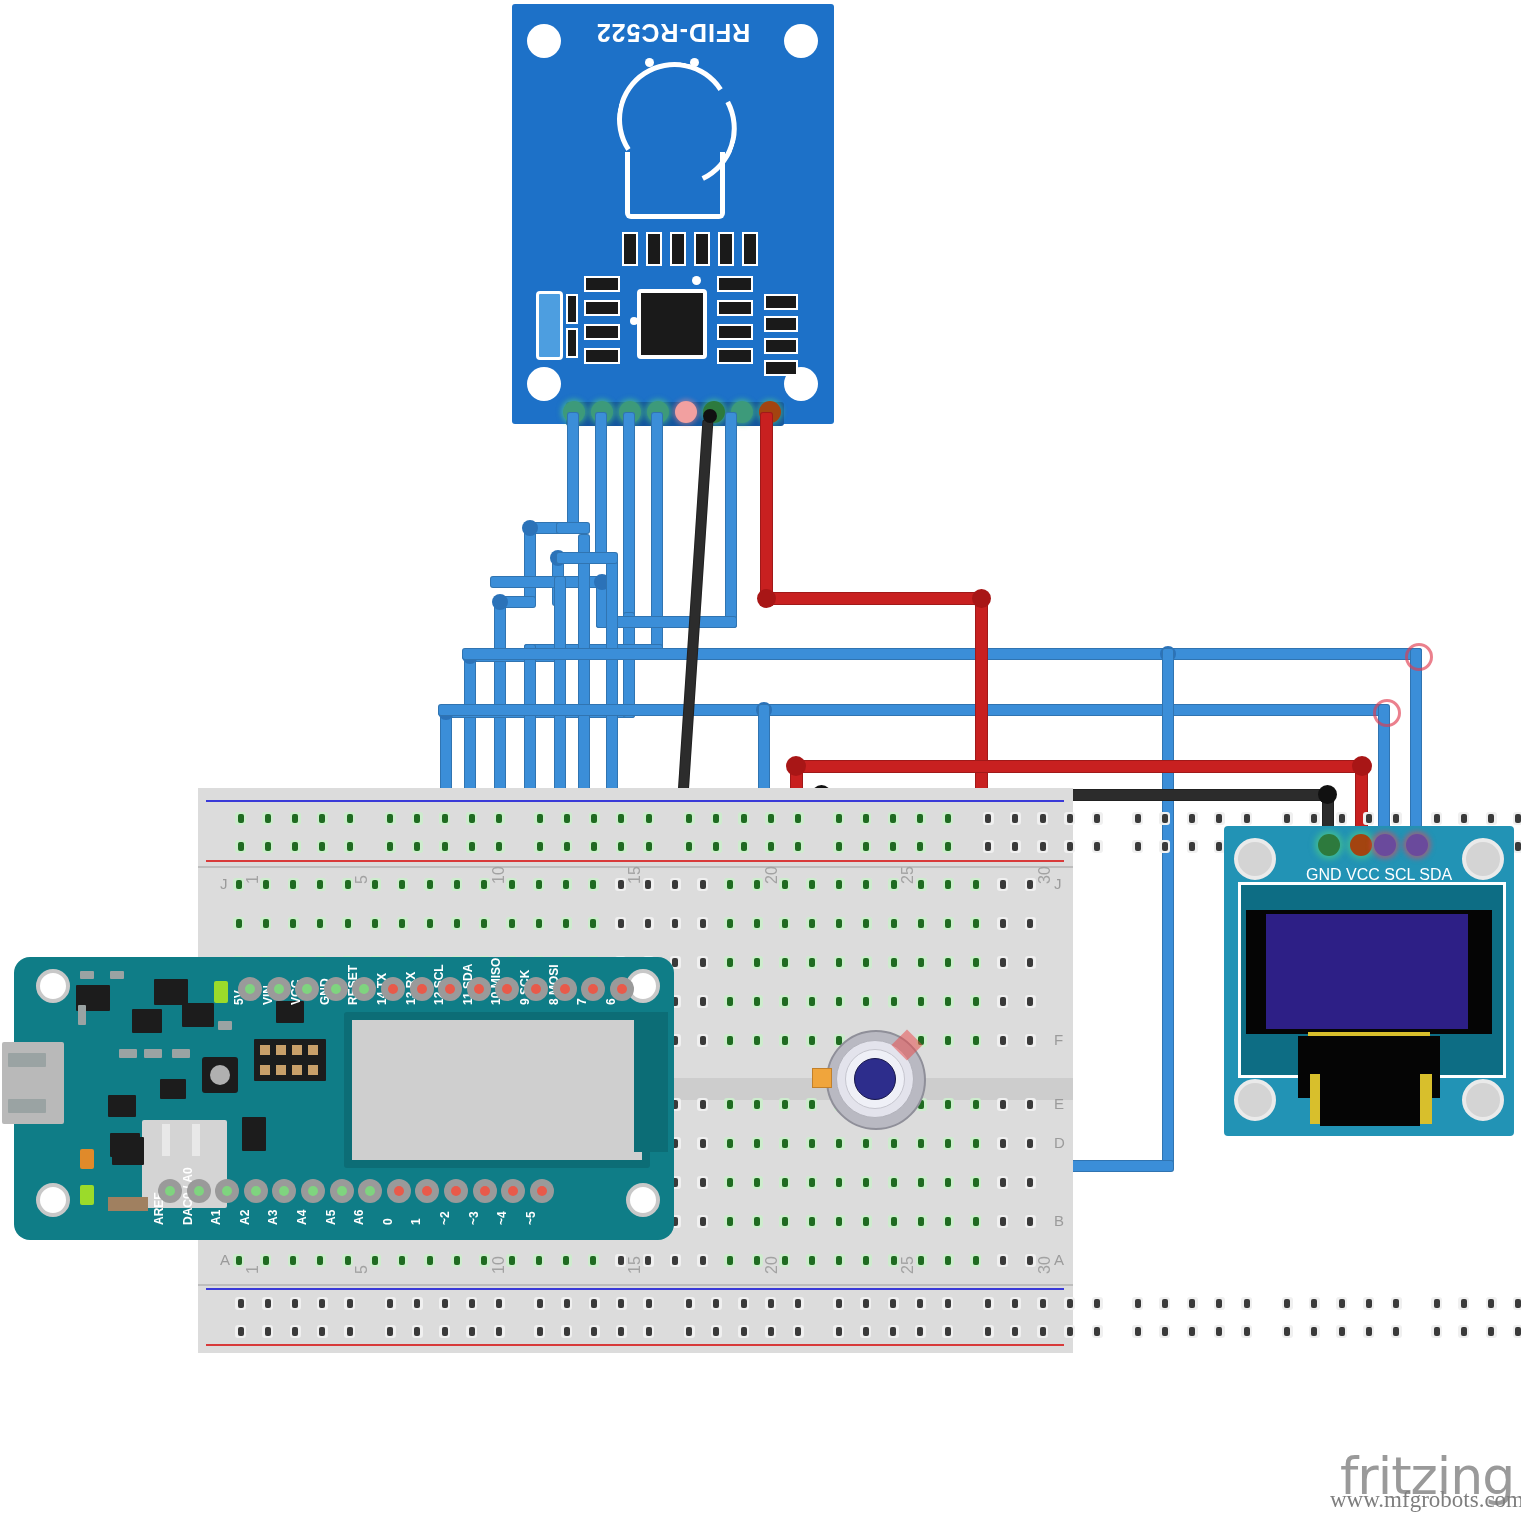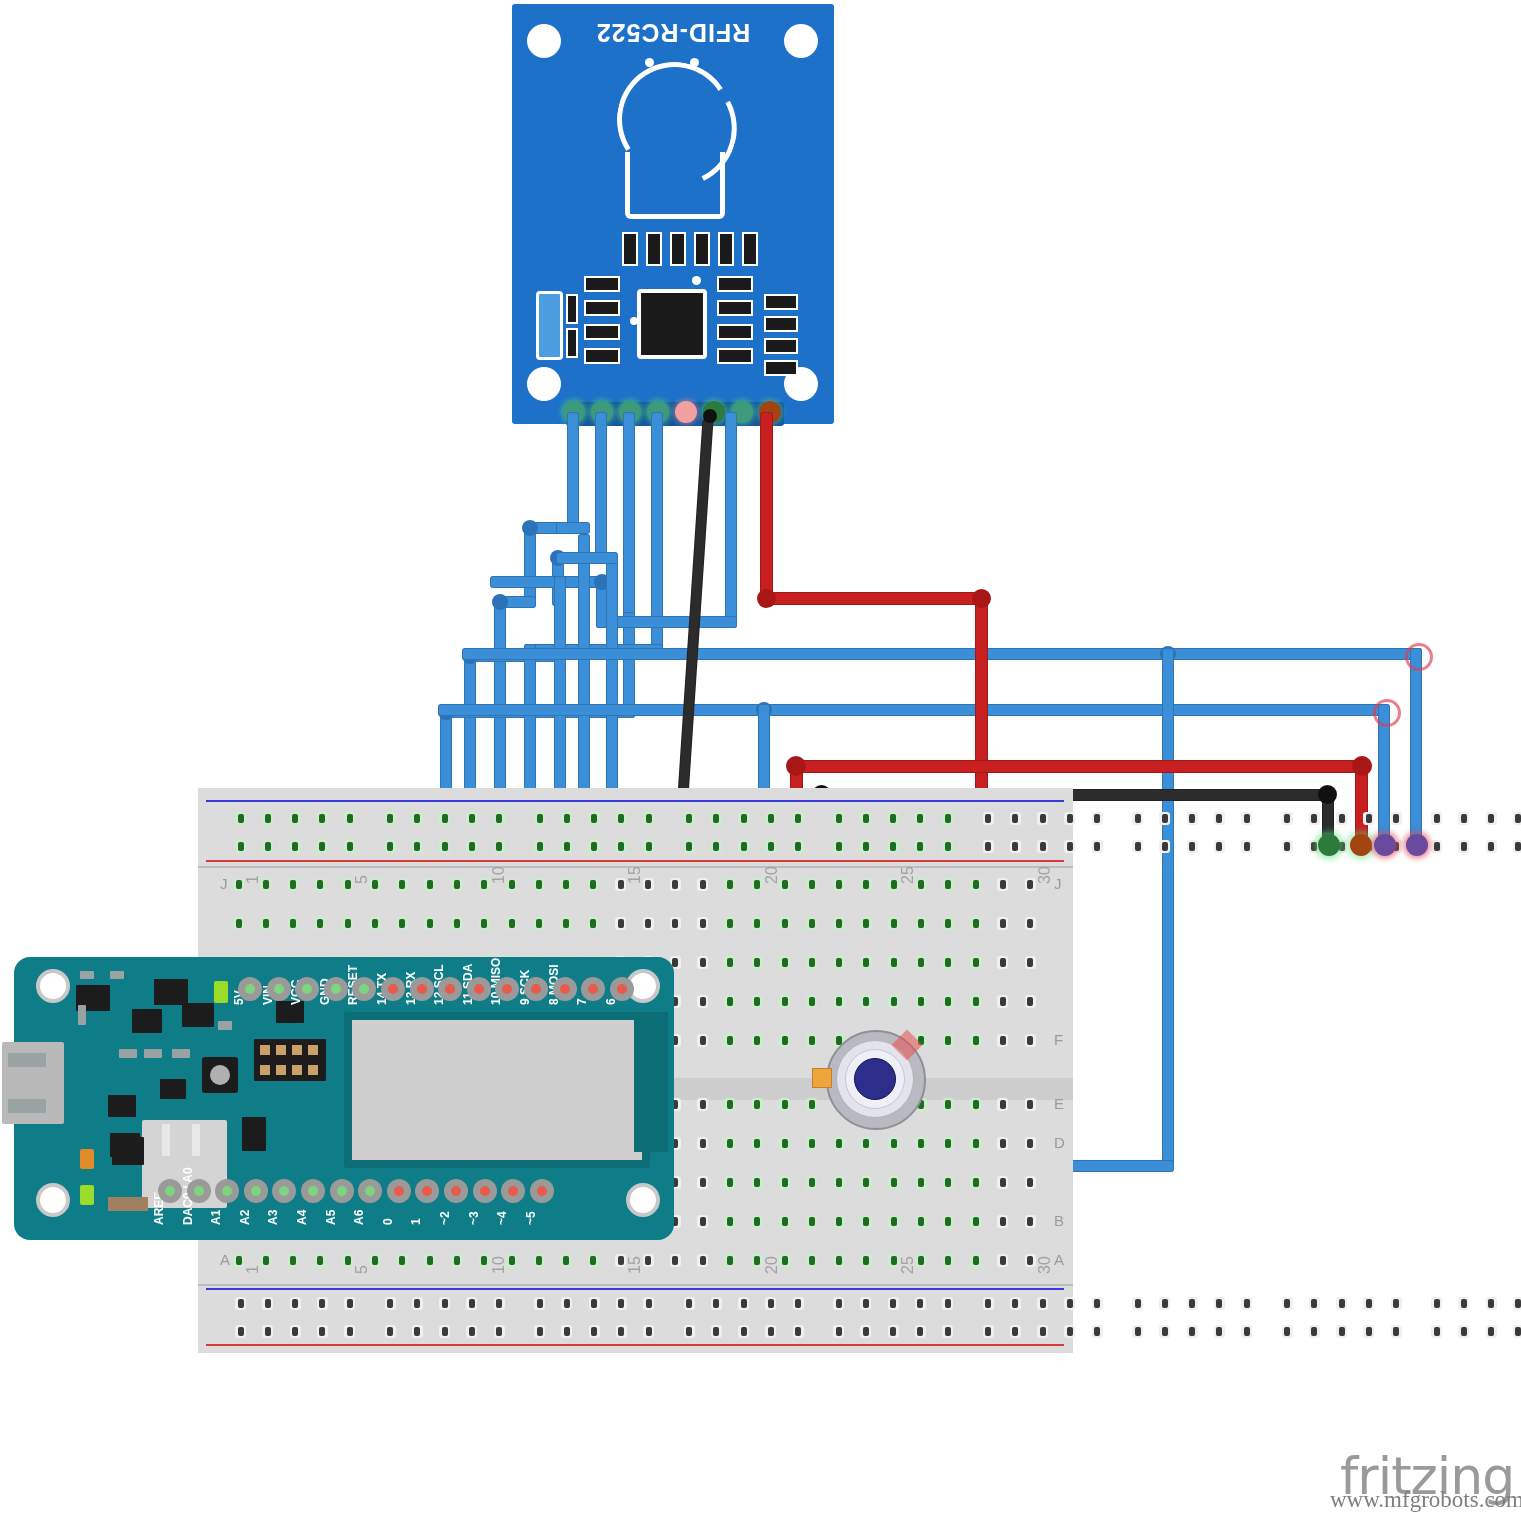--- a/index.html
+++ b/index.html
@@ -1862,20 +1862,35 @@
 
   <div id="pot">
     <div class="abs" style="left:0;top:0;width:96px;height:96px;border-radius:50%;background:#b9b9c2;border:2px solid #8f8f99;"></div>
     <div class="abs" style="left:10px;top:10px;width:76px;height:76px;border-radius:50%;background:#e3e3ec;border:1px solid #b4b4bd;"></div>
     <div class="abs" style="left:19px;top:19px;width:58px;height:58px;border-radius:50%;background:#eff0f7;border:1px solid #c6c6cf;"></div>
     <div class="abs" style="left:28px;top:28px;width:40px;height:40px;border-radius:50%;background:#2d2d8c;border:1px solid #16164a;"></div>
     <div class="abs" style="left:-14px;top:38px;width:18px;height:18px;background:#f0a53c;border:1px solid #c2802a;"></div>
     <div class="abs" style="left:70px;top:4px;width:22px;height:22px;background:rgba(232,80,80,.55);transform:rotate(45deg);"></div>
   </div>
 
+  <div class="abs" id="oled">
+    <div class="mh" style="left:10px;top:12px;"></div>
+    <div class="mh" style="left:238px;top:12px;"></div>
+    <div class="mh" style="left:10px;top:253px;"></div>
+    <div class="mh" style="left:238px;top:253px;"></div>
+    <div class="lbl" style="left:82px;top:40px;">GND VCC SCL SDA</div>
+    <div class="bezel" style="left:14px;top:56px;width:262px;height:190px;"></div>
+    <div class="black" style="left:22px;top:84px;width:246px;height:124px;"></div>
+    <div class="screen" style="left:42px;top:88px;width:202px;height:115px;"></div>
+    <div class="yellow" style="left:84px;top:206px;width:122px;height:14px;"></div>
+    <div class="black" style="left:74px;top:210px;width:142px;height:62px;"></div>
+    <div class="yellow" style="left:86px;top:248px;width:18px;height:50px;"></div>
+    <div class="yellow" style="left:190px;top:248px;width:18px;height:50px;"></div>
+    <div class="black" style="left:96px;top:244px;width:100px;height:56px;"></div>
+  </div>
 
   <div class="abs pinpad" style="left:1318px;top:834px;background:#2d7a3d;box-shadow:0 0 6px 3px rgba(90,220,120,.55);"></div>
   <div class="abs pinpad" style="left:1350px;top:834px;background:#a34410;box-shadow:0 0 6px 3px rgba(90,220,120,.5);"></div>
   <div class="abs pinpad" style="left:1374px;top:834px;background:#6a4a9c;box-shadow:0 0 5px 3px rgba(230,70,90,.55);"></div>
   <div class="abs pinpad" style="left:1406px;top:834px;background:#6a4a9c;box-shadow:0 0 5px 3px rgba(230,70,90,.55);"></div>
 
   <div class="abs" id="logo">fritzing</div>
   <div class="abs" id="wm">www.mfgrobots.com</div>
 
 </div>

